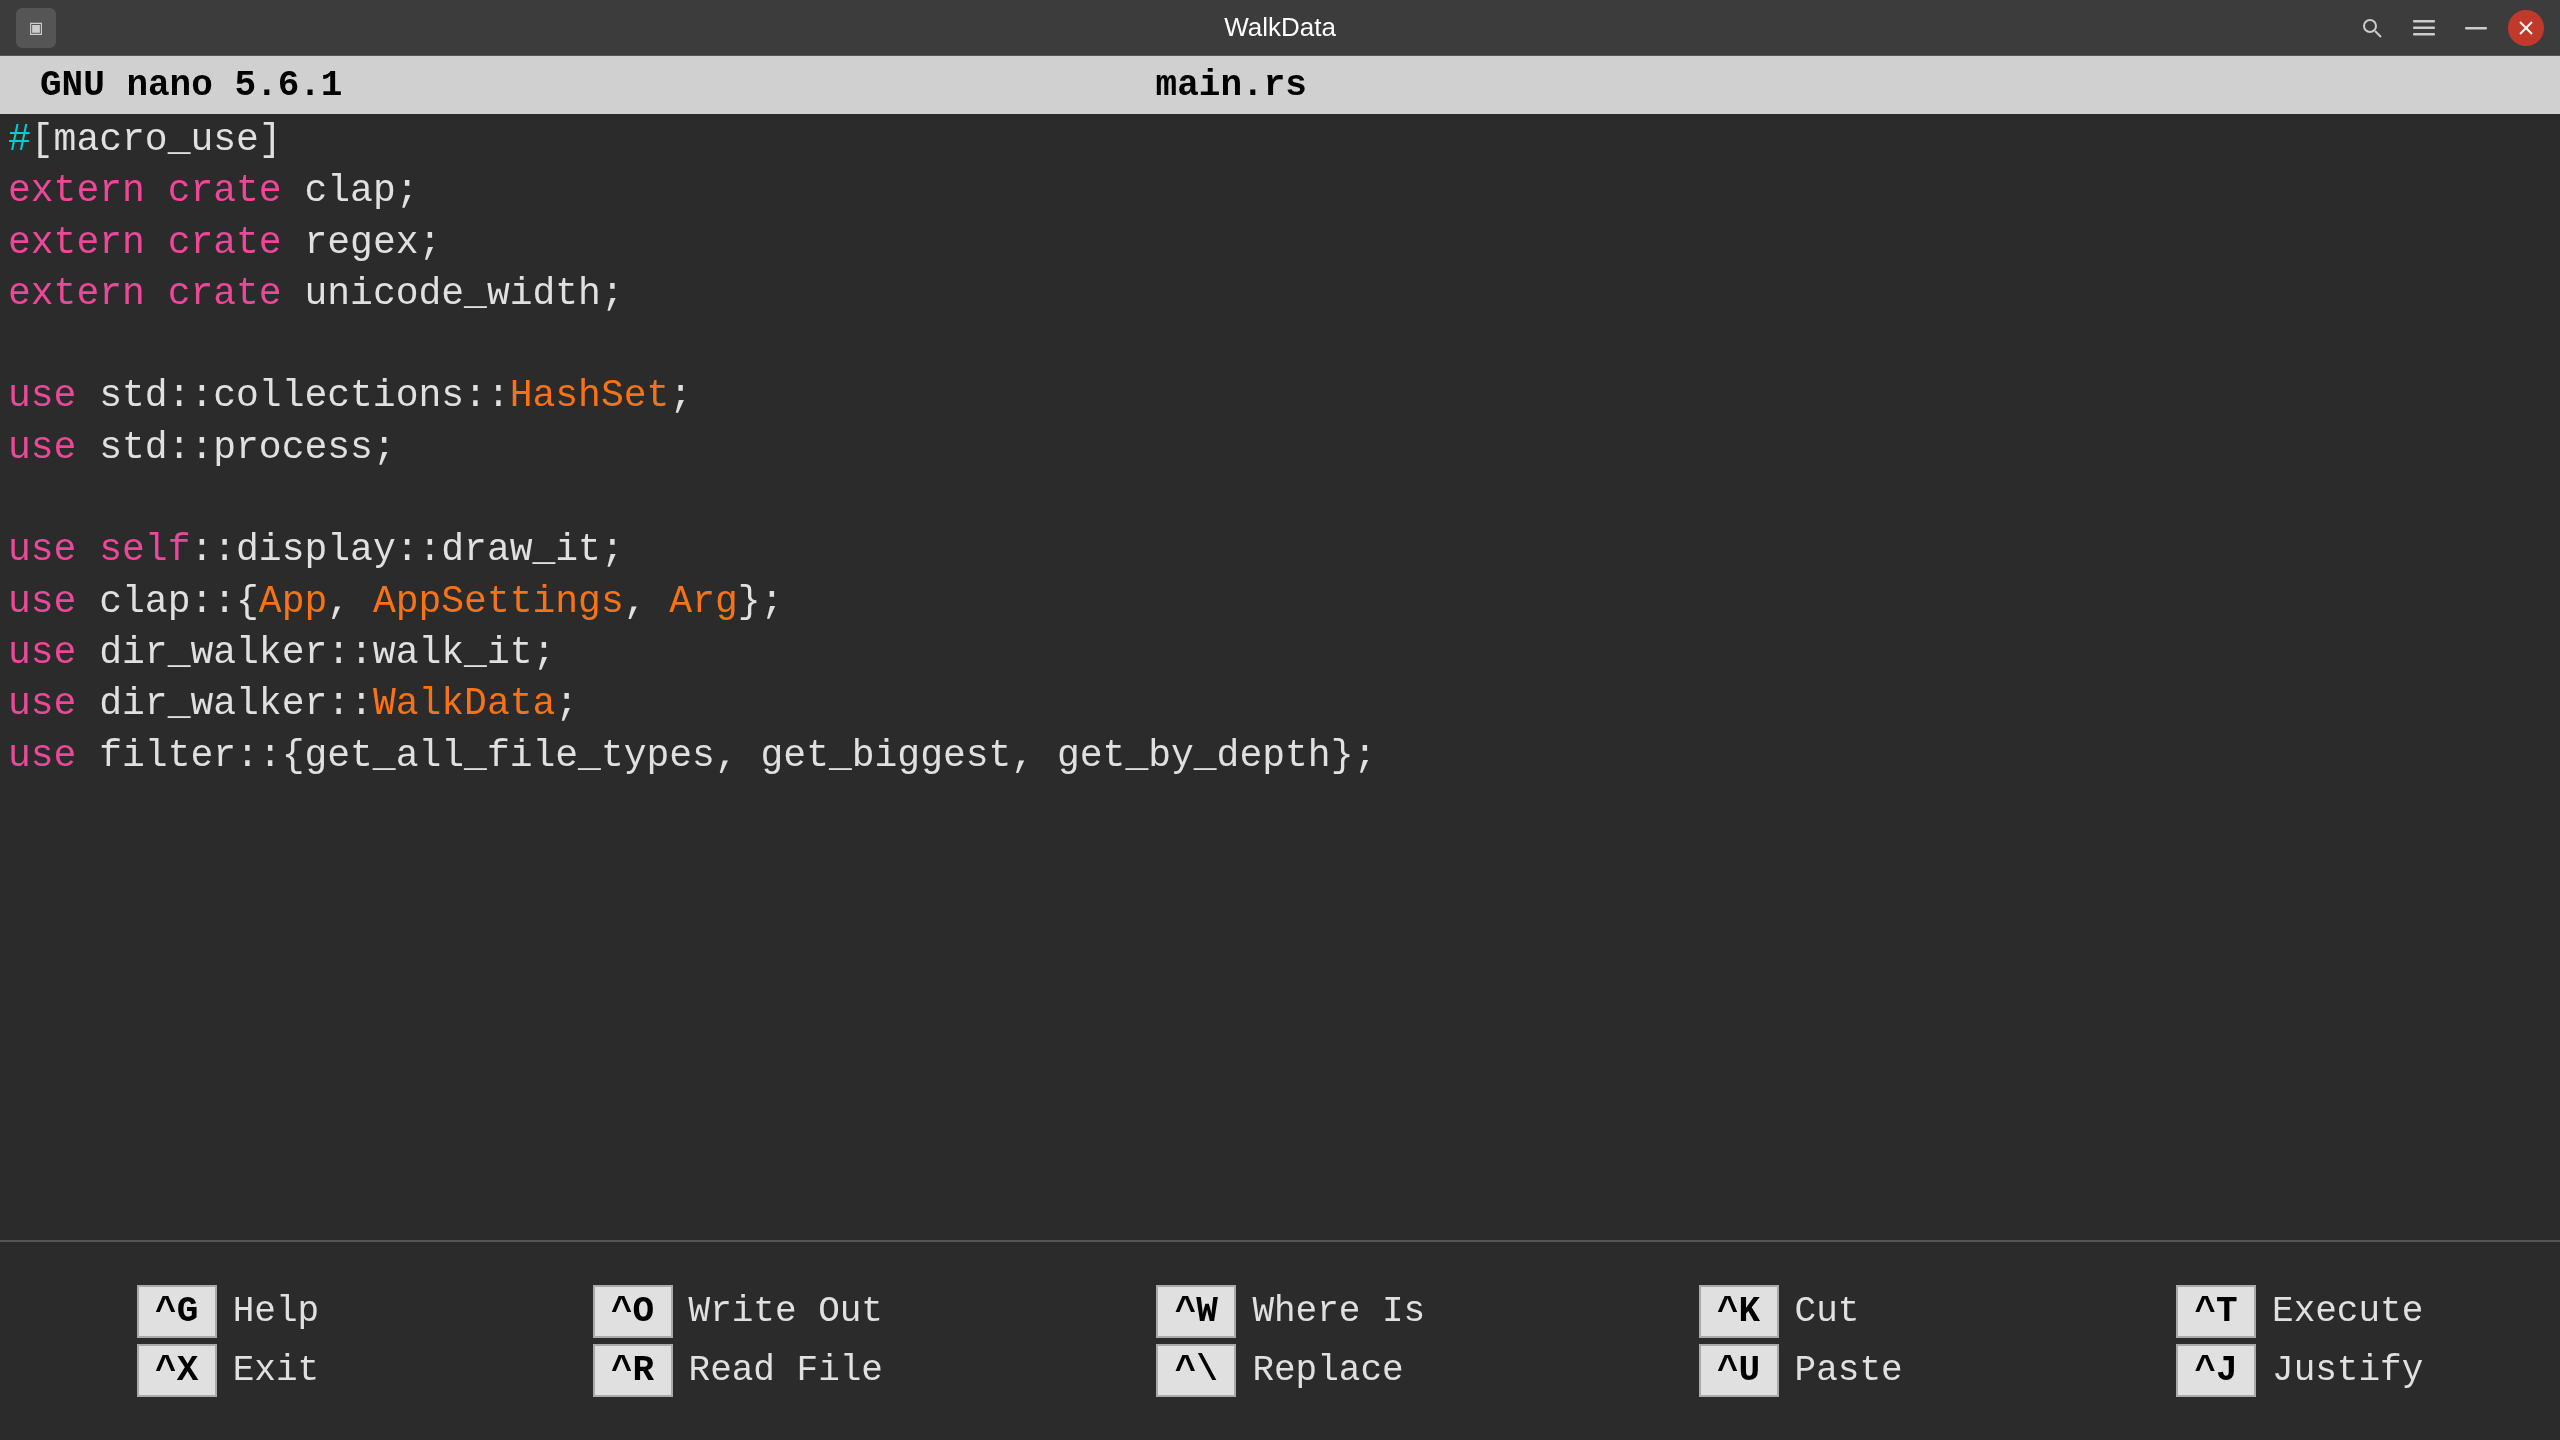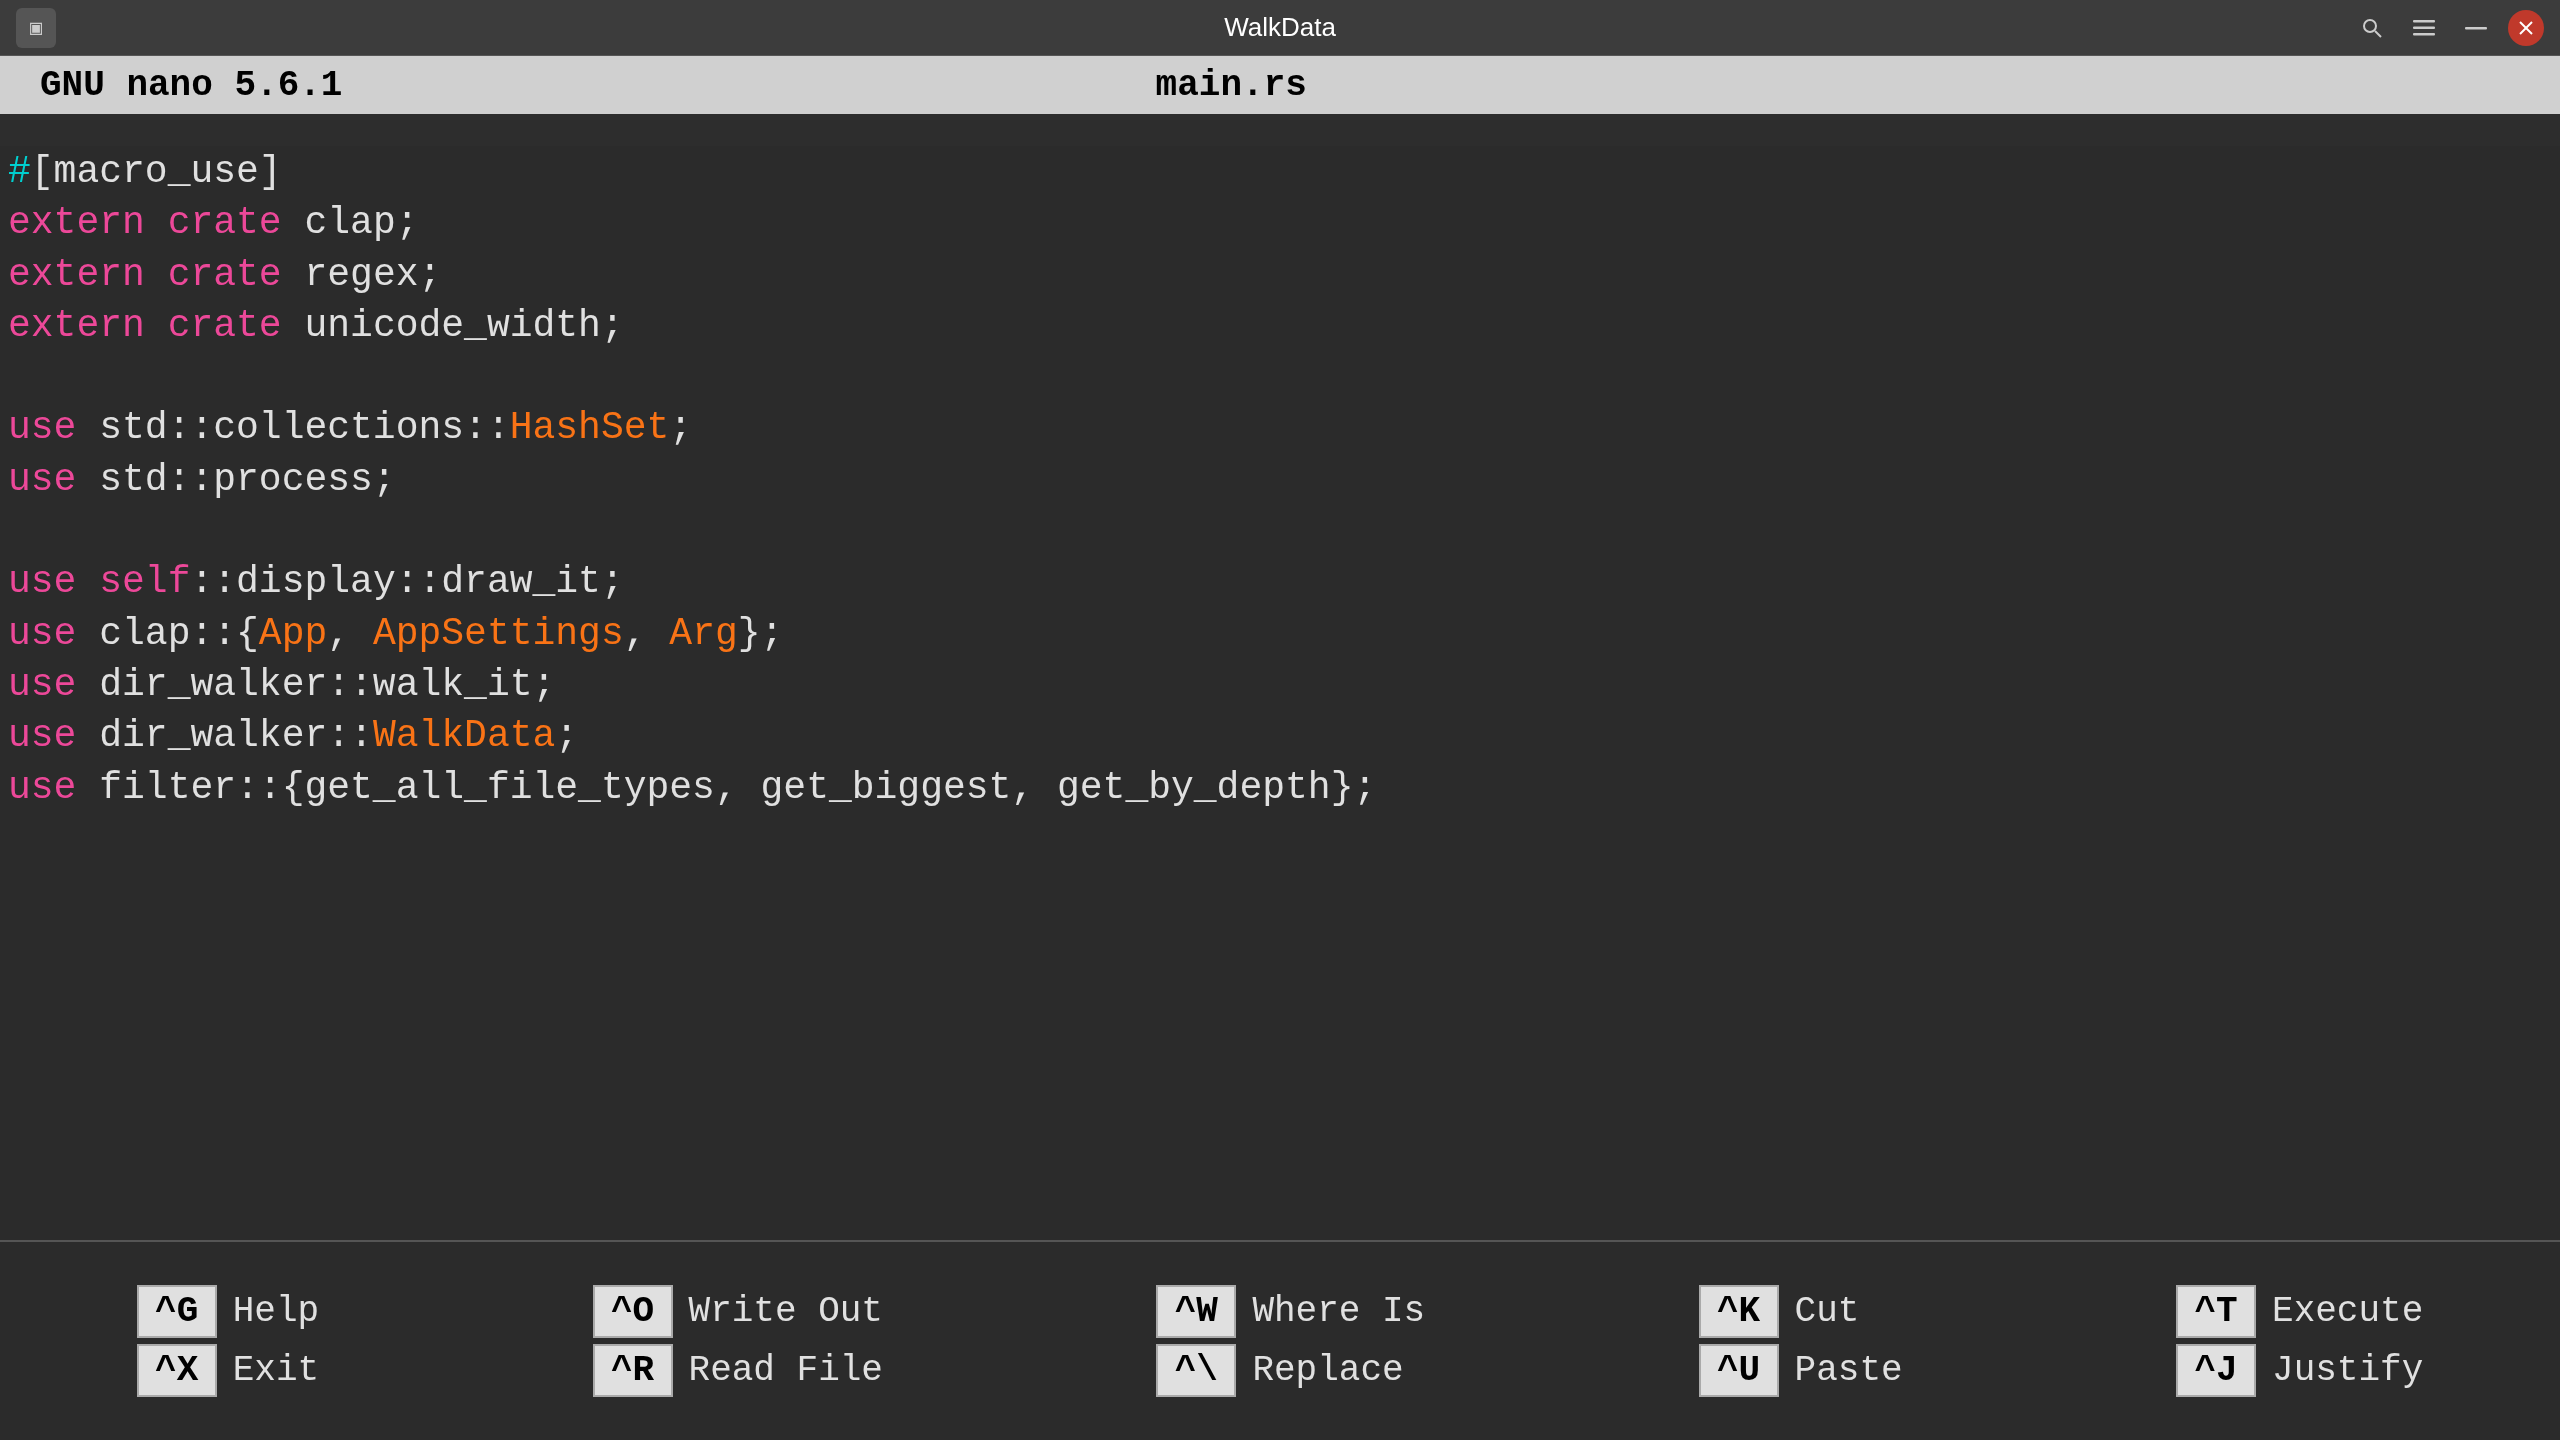--- a/index.html
+++ b/index.html
@@ -94,21 +94,20 @@
       text-align: center;
     }
 
     
     #editor {
       background: #2b2b2b;
       flex: 1;
       padding: 0 8px;
       overflow: hidden;
       height: calc(1440px - 56px - 58px - 200px);
-      margin-top: 32px;
     }
 
     .code-line {
       font-size: 38px;
       line-height: 1.35;
       white-space: pre;
       font-family: 'Courier New', Courier, monospace;
     }
 
     

